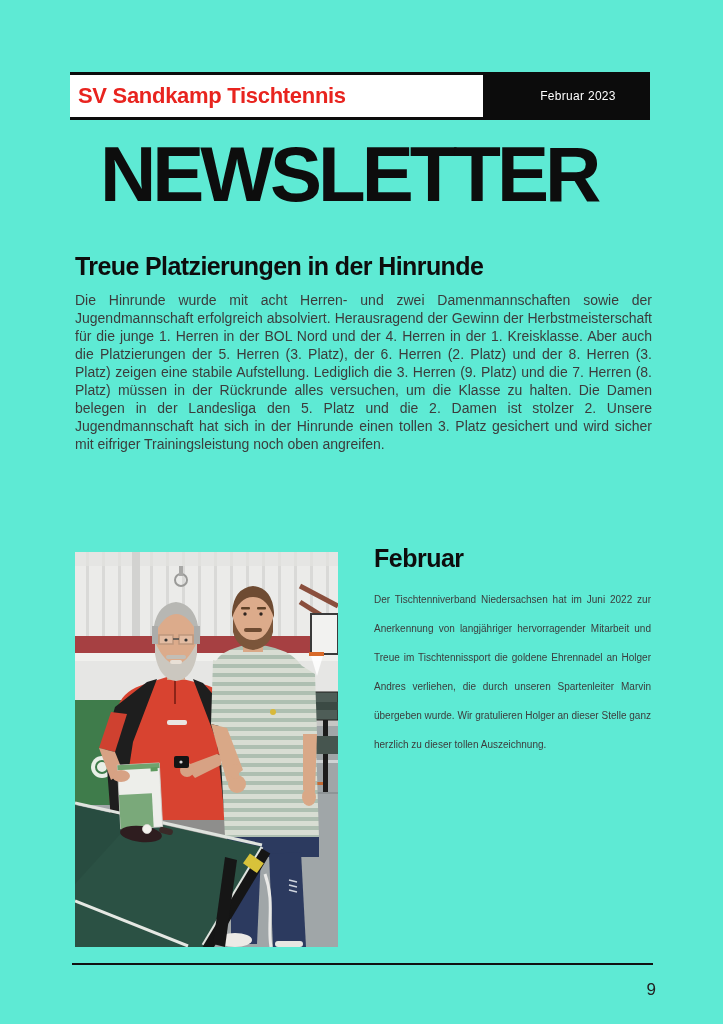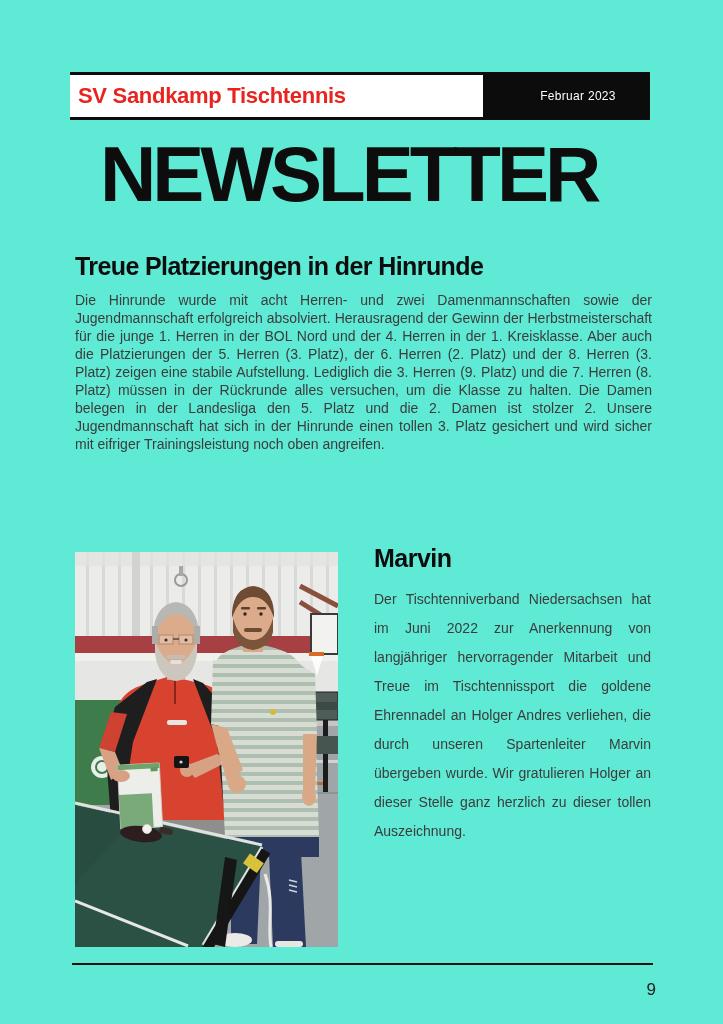--- a/index.html
+++ b/index.html
@@ -22,21 +22,21 @@
   .h1{position:absolute;left:75px;top:252px;font-size:25px;font-weight:800;letter-spacing:-0.6px;color:#0d0d0d;}
   .lede{
     position:absolute;left:75px;top:291px;width:577px;
     font-size:14px;line-height:18px;text-align:justify;color:#3c3c3c;
   }
   
   .figure{position:absolute;left:75px;top:552px;width:263px;height:395px;overflow:hidden;background:#dfdfdd;}
   .figure svg{display:block;}
   .col2{position:absolute;left:374px;top:544px;width:277px;}
   .h2{font-size:25px;font-weight:800;letter-spacing:-0.5px;color:#0d0d0d;margin:0 0 12px 0;}
-  .col2 p{font-size:14px;line-height:29px;text-align:justify;color:#3c3c3c;margin:0;}
+  .col2 p{font-size:10px;line-height:29px;text-align:justify;color:#3c3c3c;margin:0;}
   
   .footer-line{position:absolute;left:72px;top:963px;width:581px;height:2px;background:#111;}
   .page-num{position:absolute;left:636px;top:980px;width:20px;text-align:right;font-size:17px;color:#222;}
 </style>
 </head>
 <body>
 
 <div class="page">
 
   <div class="header-bar">
@@ -187,20 +187,20 @@
         </g>
         <ellipse cx="66" cy="282" rx="21" ry="8" fill="#2e1d1f" transform="rotate(6 66 282)"></ellipse>
         <rect x="84" y="276" width="14" height="6" rx="3" fill="#3a2a28" transform="rotate(14 91 279)"></rect>
         <circle cx="72" cy="277" r="4.5" fill="#f4f2ee" stroke="#d9d7d2" stroke-width="0.8"></circle>
         <ellipse cx="46" cy="224" rx="9" ry="6" fill="#d7a284"></ellipse>
       </g>
     </svg>
   </div>
 
   <div class="col2">
-    <h2 class="h2">Marvin</h2>
+    <h2 class="h2">Februar</h2>
     <p>Der Tischtenniverband Niedersachsen hat im Juni 2022 zur Anerkennung von langjähriger hervorragender Mitarbeit und Treue im Tischtennissport die goldene Ehrennadel an Holger Andres verliehen, die durch unseren Spartenleiter Marvin übergeben wurde. Wir gratulieren Holger an dieser Stelle ganz herzlich zu dieser tollen Auszeichnung.</p>
   </div>
 
   <div class="footer-line"></div>
   <div class="page-num">9</div>
 
 </div>
 
 </body></html>

